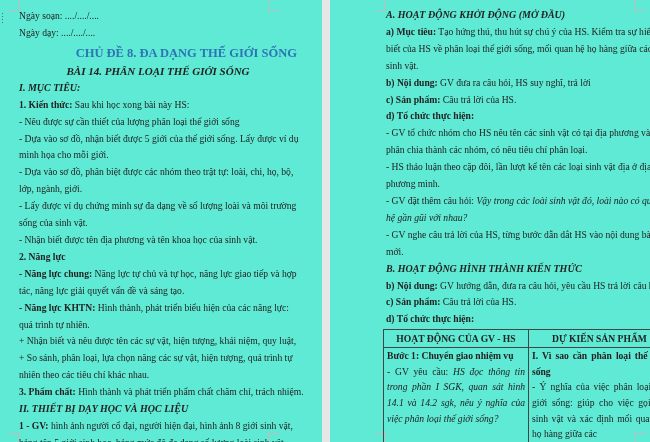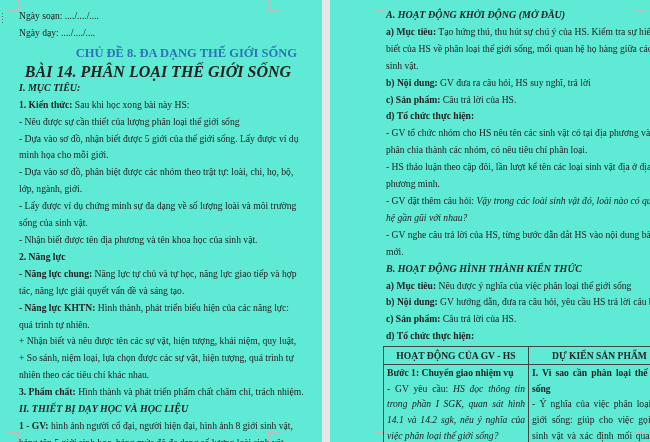--- a/index.html
+++ b/index.html
@@ -17,21 +17,21 @@
   #page-left { left:0; width:322px; }
   #page-right { left:330px; width:320px; }
   .corner { position:absolute; width:10px; height:10px; border-color:#bdbdbd; border-style:solid; border-width:0; }
   .content { position:absolute; font-size:9.6px; line-height:16.9px; }
   #page-left .content { left:19px; top:8px; width:260px; }
   #page-right .content { left:56px; top:7px; width:255px; }
   .line { white-space:nowrap; }
   .b { font-weight:bold; }
   .i { font-style:italic; }
   .title { color:#2e74b5; font-weight:bold; font-size:12.5px; text-align:right; line-height:20px; margin-top:1px; width:278px; }
-  .subtitle { font-weight:bold; font-style:italic; font-size:16px; text-align:center; line-height:17px; width:278px; }
+  .subtitle { font-weight:bold; font-style:italic; font-size:11px; text-align:center; line-height:17px; width:278px; }
   .h1 { font-weight:bold; font-size:10px;font-style:italic; }
   .handle { position:absolute; left:1px; top:12px; width:3px; height:12px;
     background-image:radial-gradient(#666 0.7px, transparent 0.8px); background-size:3px 3px; }
   table.act { border-collapse:collapse; width:288px; margin-left:-3px; font-size:9.6px; line-height:15.6px; margin-top:1px; }
   table.act td, table.act th { border:1px solid #444; padding:0 3px; vertical-align:top; }
   table.act th { font-weight:bold; text-align:center; line-height:17px; }
   td.col1 { width:138px; text-align:justify; }
   td.col2 { text-align:justify; }
 </style>
 </head>
@@ -57,21 +57,21 @@
     <div class="line">lớp, ngành, giới.</div>
     <div class="line">- Lấy được ví dụ chứng minh sự đa dạng về số lượng loài và môi trường</div>
     <div class="line">sống của sinh vật.</div>
     <div class="line">- Nhận biết được tên địa phương và tên khoa học của sinh vật.</div>
     <div class="line b">2. Năng lực</div>
     <div class="line"><span class="b">- Năng lực chung:</span><span> Năng lực tự chủ và tự học, năng lực giao tiếp và hợp</span></div>
     <div class="line">tác, năng lực giải quyết vấn đề và sáng tạo.</div>
     <div class="line"><span class="b">- Năng lực KHTN:</span><span> Hình thành, phát triển biểu hiện của các năng lực:</span></div>
     <div class="line">quá trình tự nhiên.</div>
     <div class="line">+ Nhận biết và nêu được tên các sự vật, hiện tượng, khái niệm, quy luật,</div>
-    <div class="line">+ So sánh, niệm loại, lựa chọn được các sự vật, hiện tượng, quá trình tự</div>
+    <div class="line">+ So sánh, phân loại, lựa chọn năng các sự vật, hiện tượng, quá trình tự</div>
     <div class="line">nhiên theo các tiêu chí khác nhau.</div>
     <div class="line"><span class="b">3. Phẩm chất:</span><span> Hình thành và phát triển phẩm chất chăm chỉ, trách nhiệm.</span></div>
     <div class="line h1">II. THIẾT BỊ DẠY HỌC VÀ HỌC LIỆU</div>
     <div class="line"><span class="b">1 - GV:</span><span> hình ảnh người cổ đại, người hiện đại, hình ảnh 8 giới sinh vật,</span></div>
     <div class="line">bảng tên 5 giới sinh học, bảng mức độ đa dạng số lượng loài sinh vật,</div>
 
   </div>
 </div>
 
 <div id="page-right" class="page">
@@ -89,21 +89,20 @@
     <div class="line b">d) Tổ chức thực hiện:</div>
     <div class="line">- GV tổ chức nhóm cho HS nêu tên các sinh vật có tại địa phương và</div>
     <div class="line">phân chia thành các nhóm, có nêu tiêu chí phân loại.</div>
     <div class="line">- HS thảo luận theo cặp đôi, lần lượt kể tên các loại sinh vật địa ở địa</div>
     <div class="line">phương mình.</div>
     <div class="line"><span>- GV đặt thêm câu hỏi: </span><span class="i">Vậy trong các loài sinh vật đó, loài nào có quan</span></div>
     <div class="line i">hệ gần gũi với nhau?</div>
     <div class="line">- GV nghe câu trả lời của HS, từng bước dẫn dắt HS vào nội dung bài học</div>
     <div class="line">mới.</div>
     <div class="line h1">B. HOẠT ĐỘNG HÌNH THÀNH KIẾN THỨC</div>
-    <div class="line"><span class="b">a) Mục tiêu:</span><span> Nêu được ý nghĩa của việc phân loại thế giới sống</span></div>
     <div class="line"><span class="b">b) Nội dung:</span><span> GV hướng dẫn, đưa ra câu hỏi, yêu cầu HS trả lời câu hỏi.</span></div>
     <div class="line"><span class="b">c) Sản phẩm:</span><span> Câu trả lời của HS.</span></div>
     <div class="line b">d) Tổ chức thực hiện:</div>
     <table class="act">
       <tbody>
           <tr>
         <th>HOẠT ĐỘNG CỦA GV - HS</th>
         <th>DỰ KIẾN SẢN PHẨM</th>
       </tr>
       <tr>

